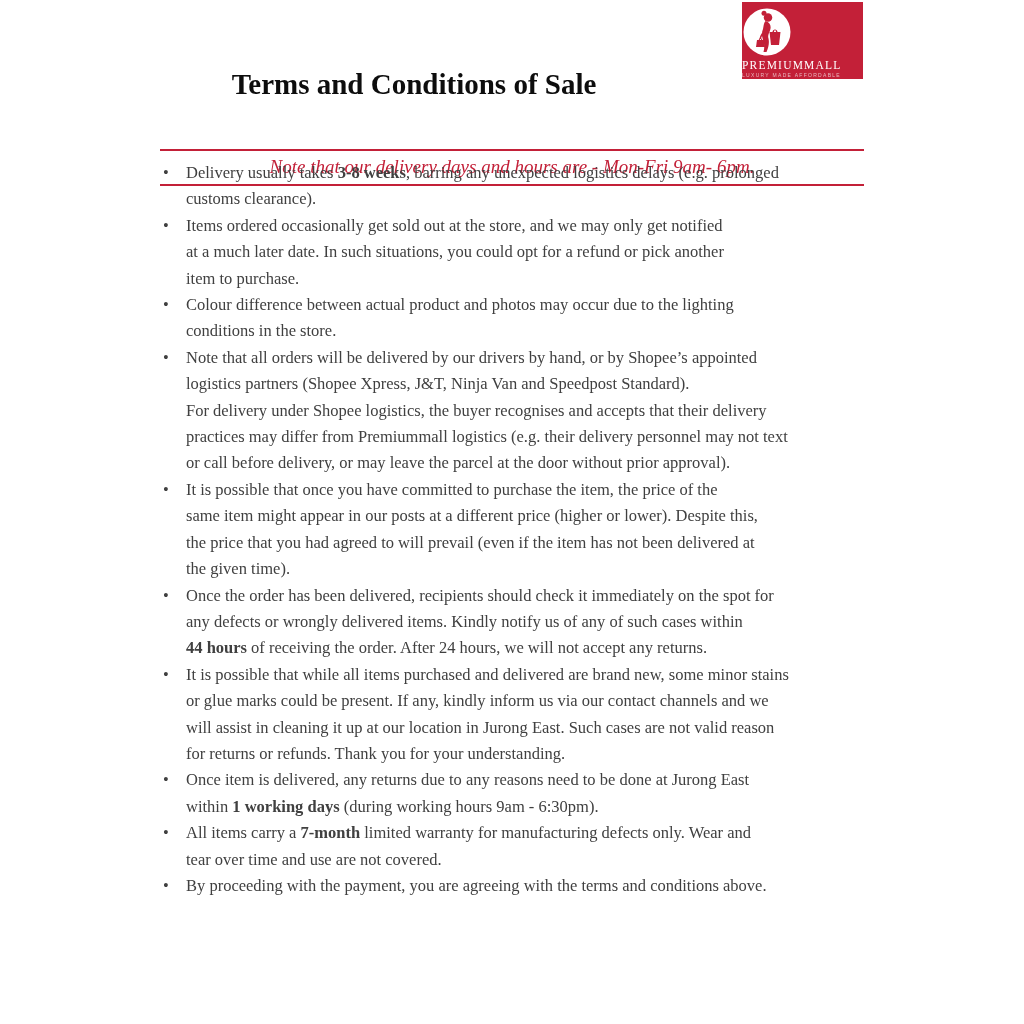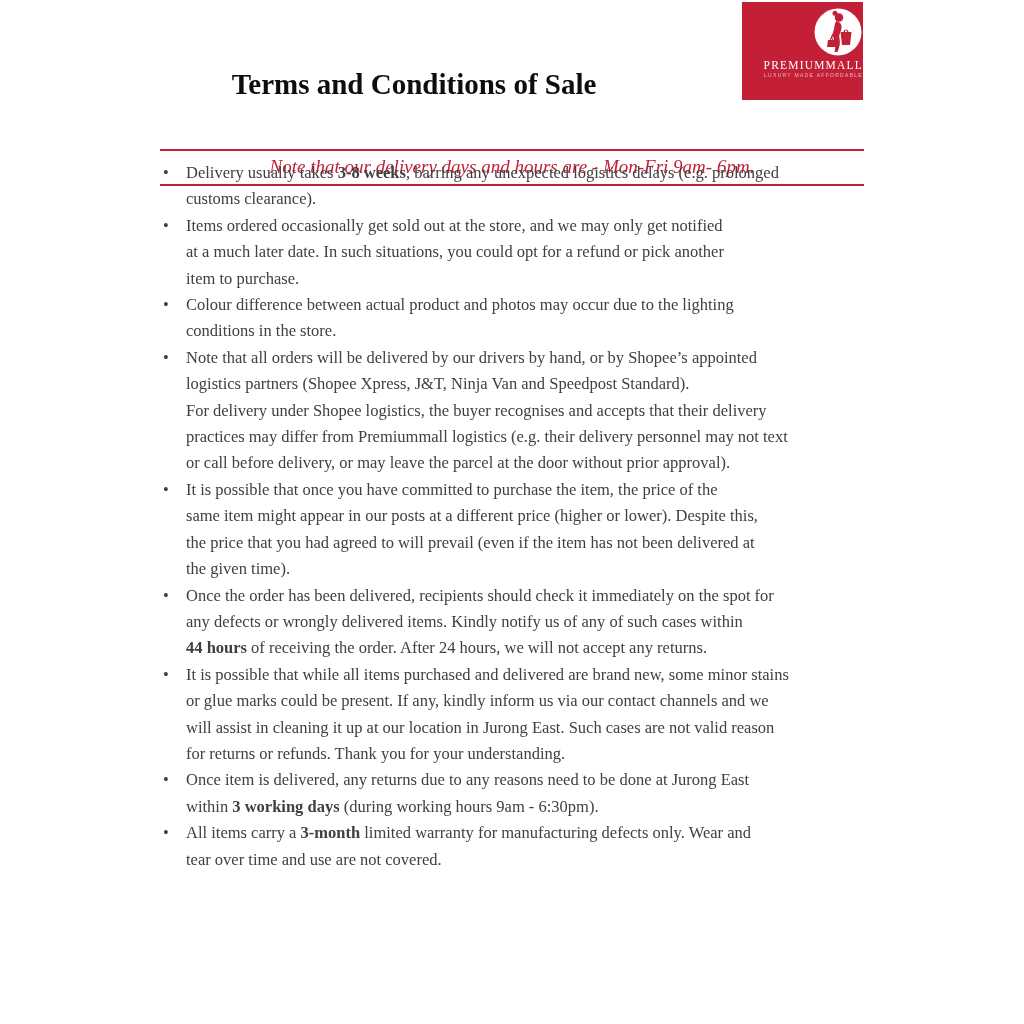--- a/index.html
+++ b/index.html
@@ -4,23 +4,23 @@
 <style>
   :root { --brand-red: #C32038; --ink: #111111; }
   * { margin: 0; padding: 0; box-sizing: border-box; }
   html, body { width: 1024px; height: 1024px; background: #ffffff; }
   body { font-family: "Liberation Serif", "DejaVu Serif", serif; color: var(--ink); position: relative; overflow: hidden; }
 
   .page { position: absolute; inset: 0; background: #fff; }
 
   
   .logo {
-    position: absolute; top: 2px; left: 742px; width: 121px; height: 98px;
+    position: absolute; top: 2px; left: 742px; width: 121px; height: 77px;
     background: var(--brand-red);
-    display: flex; flex-direction: column; align-items: flex-end; padding-top: 5px;
+    display: flex; flex-direction: column; align-items: flex-start; padding-top: 5px;
   }
   .logo svg { width: 50px; height: 50px; display: block; }
   .logo .brand {
     color: #fff; font-size: 11.5px; letter-spacing: 1.2px; margin-top: 2px;
     font-family: "Liberation Serif", serif;
   }
   .logo .tagline {
     color: #E9B9C1; font-size: 5px; letter-spacing: 1.3px; margin-top: 1px;
     font-family: "Liberation Sans", sans-serif;
   }
@@ -90,17 +90,18 @@
   </div>
 
   <ul class="terms">
       <li>Delivery usually takes <b>3-8 weeks</b>, barring any unexpected logistics delays (e.g. prolonged<br>customs clearance).</li>
       <li>Items ordered occasionally get sold out at the store, and we may only get notified<br>at a much later date. In such situations, you could opt for a refund or pick another<br>item to purchase.</li>
       <li>Colour difference between actual product and photos may occur due to the lighting<br>conditions in the store.</li>
       <li>Note that all orders will be delivered by our drivers by hand, or by Shopee’s appointed<br>logistics partners (Shopee Xpress, J&amp;T, Ninja Van and Speedpost Standard).<br>For delivery under Shopee logistics, the buyer recognises and accepts that their delivery<br>practices may differ from Premiummall logistics (e.g. their delivery personnel may not text<br>or call before delivery, or may leave the parcel at the door without prior approval).</li>
       <li>It is possible that once you have committed to purchase the item, the price of the<br>same item might appear in our posts at a different price (higher or lower). Despite this,<br>the price that you had agreed to will prevail (even if the item has not been delivered at<br>the given time).</li>
       <li>Once the order has been delivered, recipients should check it immediately on the spot for<br>any defects or wrongly delivered items. Kindly notify us of any of such cases within<br><b>44 hours</b> of receiving the order. After 24 hours, we will not accept any returns.</li>
       <li>It is possible that while all items purchased and delivered are brand new, some minor stains<br>or glue marks could be present. If any, kindly inform us via our contact channels and we<br>will assist in cleaning it up at our location in Jurong East. Such cases are not valid reason<br>for returns or refunds. Thank you for your understanding.</li>
-      <li>Once item is delivered, any returns due to any reasons need to be done at Jurong East<br>within <b>3 working days</b> (during working hours 9am - 6:30pm).</li>
-      <li>All items carry a <b>3-month</b> limited warranty for manufacturing defects only. Wear and<br>tear over time and use are not covered.</li>
+      <li>Once item is delivered, any returns due to any reasons need to be done at Jurong East<br>within <b>1 working days</b> (during working hours 9am - 6:30pm).</li>
+      <li>All items carry a <b>7-month</b> limited warranty for manufacturing defects only. Wear and<br>tear over time and use are not covered.</li>
+      <li>By proceeding with the payment, you are agreeing with the terms and conditions above.</li>
     </ul>
 
 </div>
 
 </body></html>

